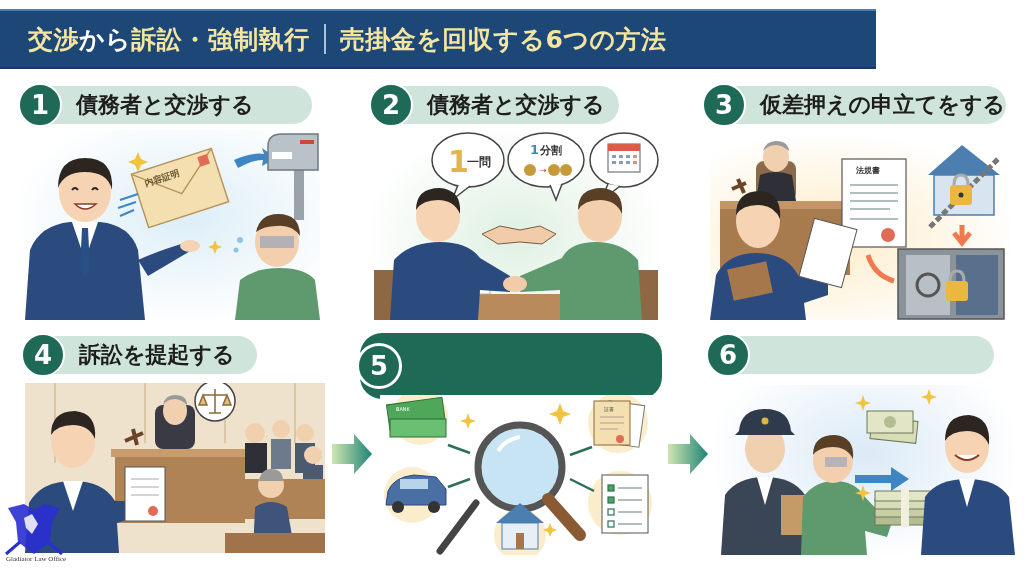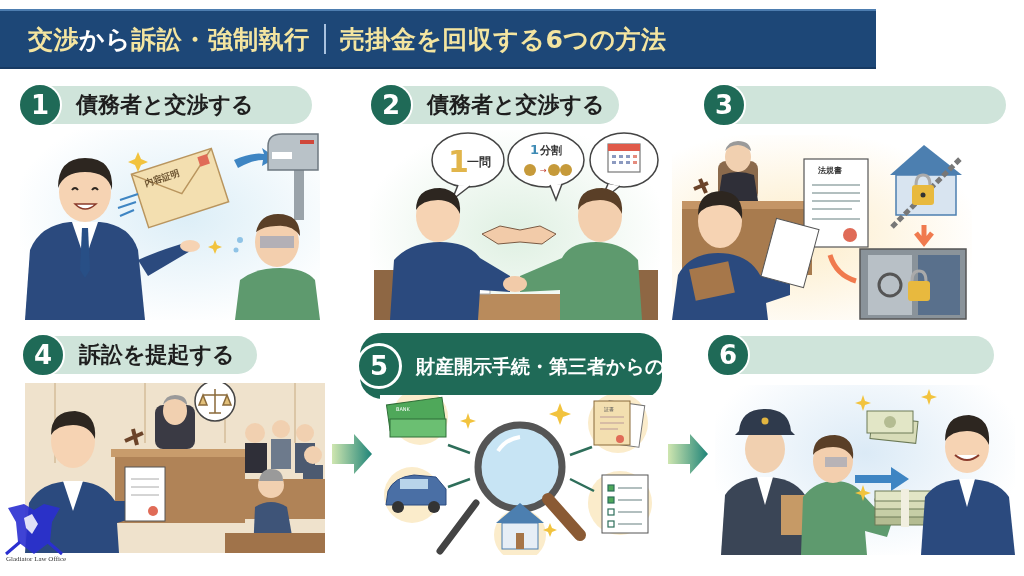--- a/index.html
+++ b/index.html
@@ -27,21 +27,21 @@
     margin-left: -4px; margin-right: 14px; flex-shrink: 0;
     border: 2px solid #ffffff;
   }
   .step-label.dark { background: #1f6a57; color: #ffffff; height: 66px; border-radius: 22px; font-size: 19px; }
   .step-label.dark .step-num { background: #1f6a57; border: 3px solid #ffffff; }
   .two-line { display: flex; flex-direction: column; align-items: center; line-height: 27px; }
 
   .scene { position: absolute; overflow: hidden; }
   .sc1 { left: 20px; top: 130px; width: 300px; height: 190px; background: radial-gradient(ellipse at 55% 45%, #dceef7 0%, #ffffff 75%); }
   .sc2 { left: 370px; top: 130px; width: 290px; height: 190px; background: radial-gradient(ellipse at 50% 55%, #dff0e2 0%, #ffffff 75%); }
-  .sc3 { left: 672px; top: 135px; width: 300px; height: 185px; background: radial-gradient(ellipse at 40% 55%, #fdecc8 0%, #ffffff 75%); }
+  .sc3 { left: 710px; top: 135px; width: 300px; height: 185px; background: radial-gradient(ellipse at 40% 55%, #fdecc8 0%, #ffffff 75%); }
   .sc4 { left: 25px; top: 383px; width: 300px; height: 170px; background: #efe2cc; }
   .sc5 { left: 380px; top: 395px; width: 280px; height: 160px; background: #ffffff; }
   .sc6 { left: 715px; top: 385px; width: 300px; height: 170px; background: radial-gradient(ellipse at 50% 40%, #dbeaf6 0%, #ffffff 75%); }
 
   .arrow { position: absolute; width: 40px; height: 44px; }
 
   .logo { position: absolute; left: 4px; top: 498px; width: 60px; height: 60px; }
   .logo-text { position: absolute; left: 6px; top: 555px; font-family: Liberation Serif, serif; font-size: 7px; color: #333; white-space: nowrap; }
 </style>
 </head>
@@ -163,20 +163,21 @@
       <path d="M272 190 L268 130 Q252 112 226 112 Q200 112 192 128 L150 146 L150 162 L190 160 L190 190 Z" fill="#5e9a6e"></path>
       <ellipse cx="230" cy="86" rx="22" ry="26" fill="#f3cfae"></ellipse>
       <path d="M208 80 Q208 58 232 58 Q254 60 252 84 Q246 70 230 70 Q214 70 208 80 Z" fill="#5a3f27"></path>
     </g>
     <ellipse cx="145" cy="154" rx="12" ry="8" fill="#f2cba9"></ellipse>
   </svg>
 </div>
 
 <div class="step-label" style="left:706px; top:86px; width:300px;">
   <div class="step-num">3</div>
+  <span>仮差押えの申立てをする</span>
 </div>
 <div class="scene sc3">
   <svg width="300" height="185" viewBox="0 0 300 185">
 
     <rect x="10" y="70" width="130" height="70" fill="#a87b4e"></rect>
     <rect x="10" y="66" width="130" height="8" fill="#c49566"></rect>
     <g>
       <rect x="46" y="26" width="40" height="40" rx="8" fill="#8b6a4c"></rect>
       <ellipse cx="66" cy="22" rx="13" ry="15" fill="#f1d0b0"></ellipse>
       <path d="M53 16 Q56 6 66 6 Q78 6 79 16 Q72 10 66 10 Q58 10 53 16 Z" fill="#9a9a9a"></path>
@@ -294,21 +295,20 @@
         <stop offset="0" stop-color="#cfe6b0"></stop>
         <stop offset="1" stop-color="#1f8478"></stop>
       </linearGradient>
     </defs>
   <path d="M0 12 L22 12 L22 2 L40 22 L22 42 L22 32 L0 32 Z" fill="url(#ag1)"></path>
 </svg>
 
 <div class="step-label dark" style="left:360px; top:333px; width:302px;">
   <div class="step-num" style="width:46px;height:46px;">5</div>
   <div class="two-line">
-    <span>財産開示手続・第三者からの</span>
   </div>
 </div>
 <div class="scene sc5">
   <svg width="280" height="160" viewBox="0 0 280 160">
     <g fill="#fbeccb">
       <circle cx="40" cy="22" r="28"></circle>
         <circle cx="32" cy="100" r="28"></circle>
         <circle cx="140" cy="140" r="26"></circle>
       <circle cx="238" cy="28" r="30"></circle>
         <circle cx="240" cy="108" r="32"></circle>

